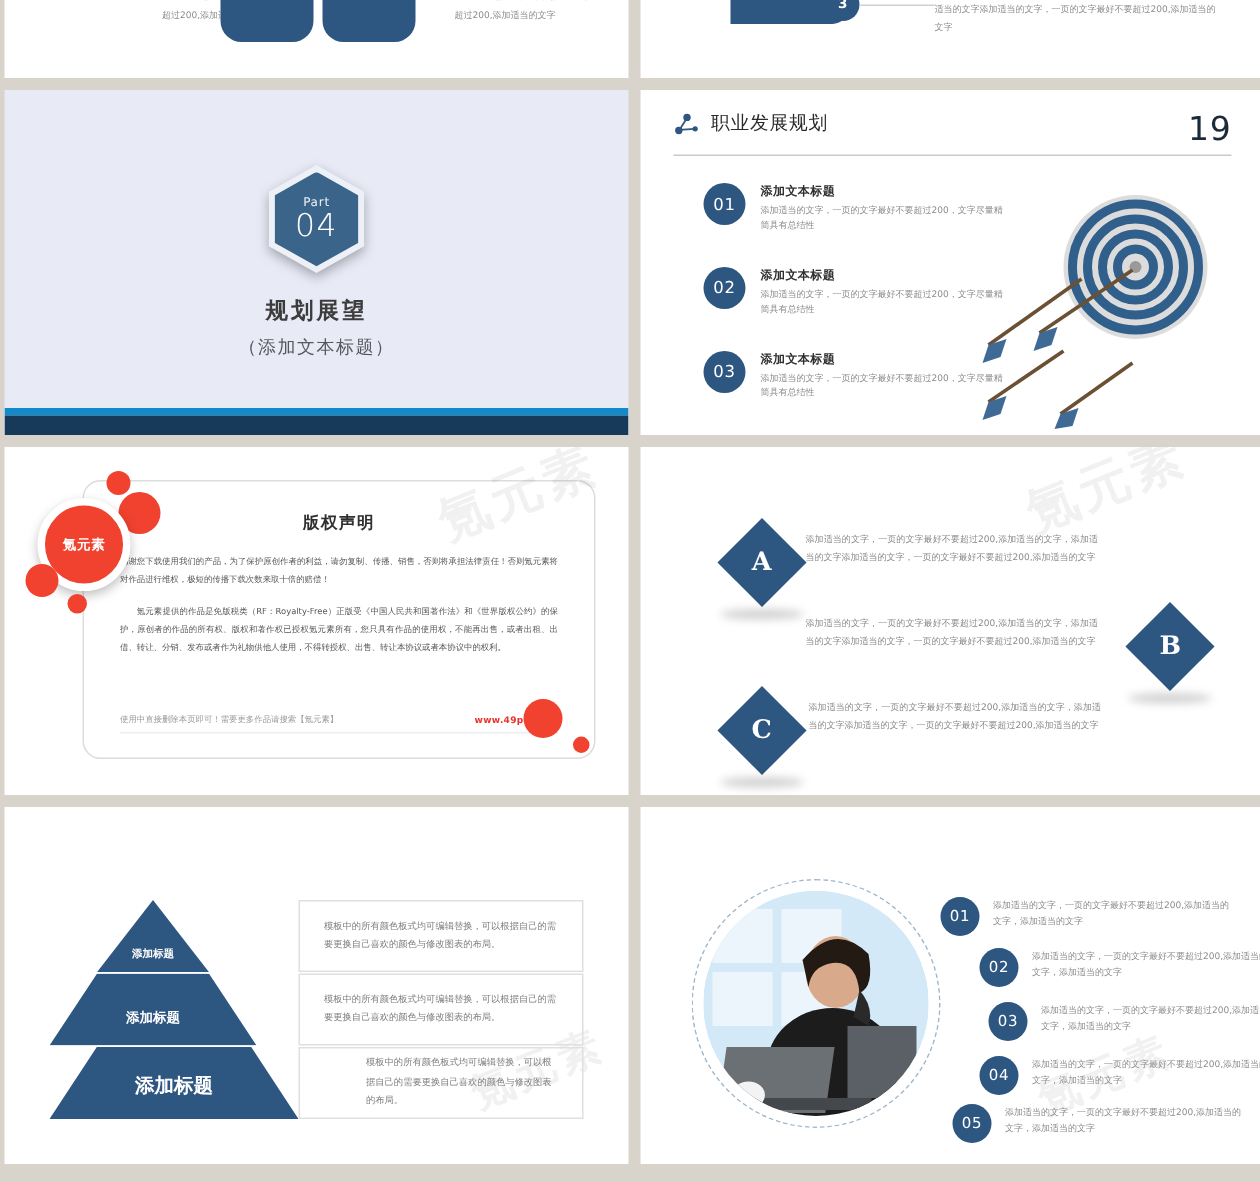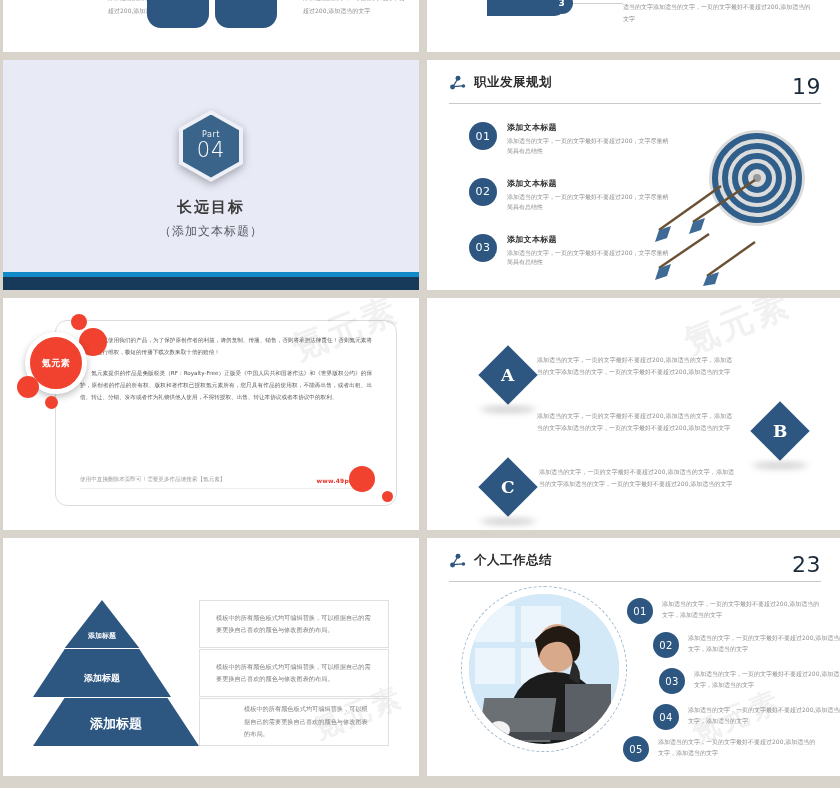--- a/index.html
+++ b/index.html
@@ -24,21 +24,21 @@
     overflow: hidden;
   }
   
   .hdr {
     position: absolute; left: 22px; right: 22px; top: 14px; height: 30px;
     border-bottom: 1.5px solid #c9c9c9;
     display: flex; align-items: flex-start; justify-content: space-between;
   }
   .hdr-l { display: flex; align-items: center; gap: 7px; }
   .hdr-title {
-    font-size: 12.5px; font-weight: bold; color: #2b2b2b; letter-spacing: .5px;
+    font-size: 12.5px; font-weight: normal; color: #2b2b2b; letter-spacing: .5px;
   }
   .hdr-num { font-size: 22px; color: #1c2b3a; font-weight: normal; letter-spacing: .5px;}
   .node-icon { width: 18px; height: 16px; display:block; }
   
   .sec {
     background: #e8eaf6;
     display: flex; flex-direction: column;
     align-items: center; justify-content: center;
   }
   .hexwrap { position: relative; width: 64px; height: 72px; margin-bottom: 16px;
@@ -170,21 +170,21 @@
 
   <div class="slide sec">
     <div class="hexwrap">
       <div class="hex">
         <div class="hex-in">
           <div class="hex-part">Part</div>
           <div class="hex-num">04</div>
         </div>
       </div>
     </div>
-    <div class="sec-title">长远目标</div>
+    <div class="sec-title">规划展望</div>
     <div class="sec-sub">（添加文本标题）</div>
     <div class="bar-cyan"></div>
     <div class="bar-navy"></div>
   </div>
 
   <div class="slide">
     <div class="hdr">
       <div class="hdr-l">
         <svg class="node-icon" viewBox="0 0 24 22">
           <line x1="5" y1="16" x2="12" y2="5" stroke="#2d5680" stroke-width="1.6"></line>
@@ -245,20 +245,21 @@
         <polygon points="42,96 54,92 50,104 38,108"></polygon>
         <polygon points="8,104 20,100 16,112 4,116"></polygon>
         <polygon points="8,142 20,138 16,150 4,154"></polygon>
         <polygon points="56,150 68,146 64,158 52,160"></polygon>
       </g>
     </svg>
   </div>
 
   <div class="slide">
     <div class="cp-card">
+      <div class="cp-title">版权声明</div>
       <div class="cp-body">感谢您下载使用我们的产品，为了保护原创作者的利益，请勿复制、传播、销售，否则将承担法律责任！否则氪元素将对作品进行维权，极短的传播下载次数来取十倍的赔偿！</div>
       <div class="cp-body cp-p2">氪元素提供的作品是免版税类（RF：Royalty-Free）正版受《中国人民共和国著作法》和《世界版权公约》的保护，原创者的作品的所有权、版权和著作权已授权氪元素所有，您只具有作品的使用权，不能再出售，或者出租、出借、转让、分销、发布或者作为礼物供他人使用，不得转授权、出售、转让本协议或者本协议中的权利。</div>
       <div class="cp-foot">
         <span class="cp-foot-l">使用中直接删除本页即可！需要更多作品请搜索【氪元素】</span>
         <span class="cp-foot-r">www.49pic.com</span>
       </div>
     </div>
 
     <div class="logo-wrap">
       <div class="dot" style="left:62px; top:4px; width:16px; height:16px;"></div>
@@ -336,33 +337,20 @@
           <span>添加标题</span>
         </div>
       </div>
       <div class="pbox" style="flex:1; margin-left:-28px;">
         <p style="padding-left:44px;">模板中的所有颜色板式均可编辑替换，可以根据自己的需要更换自己喜欢的颜色与修改图表的布局。</p>
       </div>
     </div>
   </div>
 
   <div class="slide">
-    <div class="hdr">
-      <div class="hdr-l">
-        <svg class="node-icon" viewBox="0 0 24 22">
-          <line x1="5" y1="16" x2="12" y2="5" stroke="#2d5680" stroke-width="1.6"></line>
-          <line x1="5" y1="16" x2="19" y2="15" stroke="#2d5680" stroke-width="1.6"></line>
-          <circle cx="12" cy="4.5" r="3.4" fill="#2d5680"></circle>
-          <circle cx="4.5" cy="16.5" r="3.4" fill="#2d5680"></circle>
-          <circle cx="19.5" cy="15" r="2.4" fill="#2d5680"></circle>
-        </svg>
-        <span class="hdr-title">个人工作总结</span>
-      </div>
-      <span class="hdr-num">23</span>
-    </div>
     <div class="wm" style="right:60px; bottom:40px; font-size:28px;">氪元素</div>
 
     <div class="dash-circ"></div>
     <div class="photo-circ">
       <svg width="150" height="150" viewBox="0 0 150 150">
         <rect x="0" y="0" width="150" height="150" fill="#d4e9f7"></rect>
         <g fill="#ffffff" opacity=".55">
           <rect x="6" y="12" width="40" height="36"></rect>
             <rect x="52" y="12" width="40" height="36"></rect>
           <rect x="6" y="54" width="40" height="36"></rect>
@@ -397,21 +385,21 @@
           <span>03</span>
         </div>
       <div class="s23-txt">添加适当的文字，一页的文字最好不要超过200,添加适当的文字，添加适当的文字</div>
     </div>
     <div class="s23-item" style="left:226px; top:166px;">
       <div class="circ">
           <span>04</span>
         </div>
       <div class="s23-txt">添加适当的文字，一页的文字最好不要超过200,添加适当的文字，添加适当的文字</div>
     </div>
-    <div class="s23-item" style="left:196px; top:198px;">
+    <div class="s23-item" style="left:208px; top:198px;">
       <div class="circ">
           <span>05</span>
         </div>
       <div class="s23-txt">添加适当的文字，一页的文字最好不要超过200,添加适当的文字，添加适当的文字</div>
     </div>
   </div>
 
 </div>
 
 </body></html>

